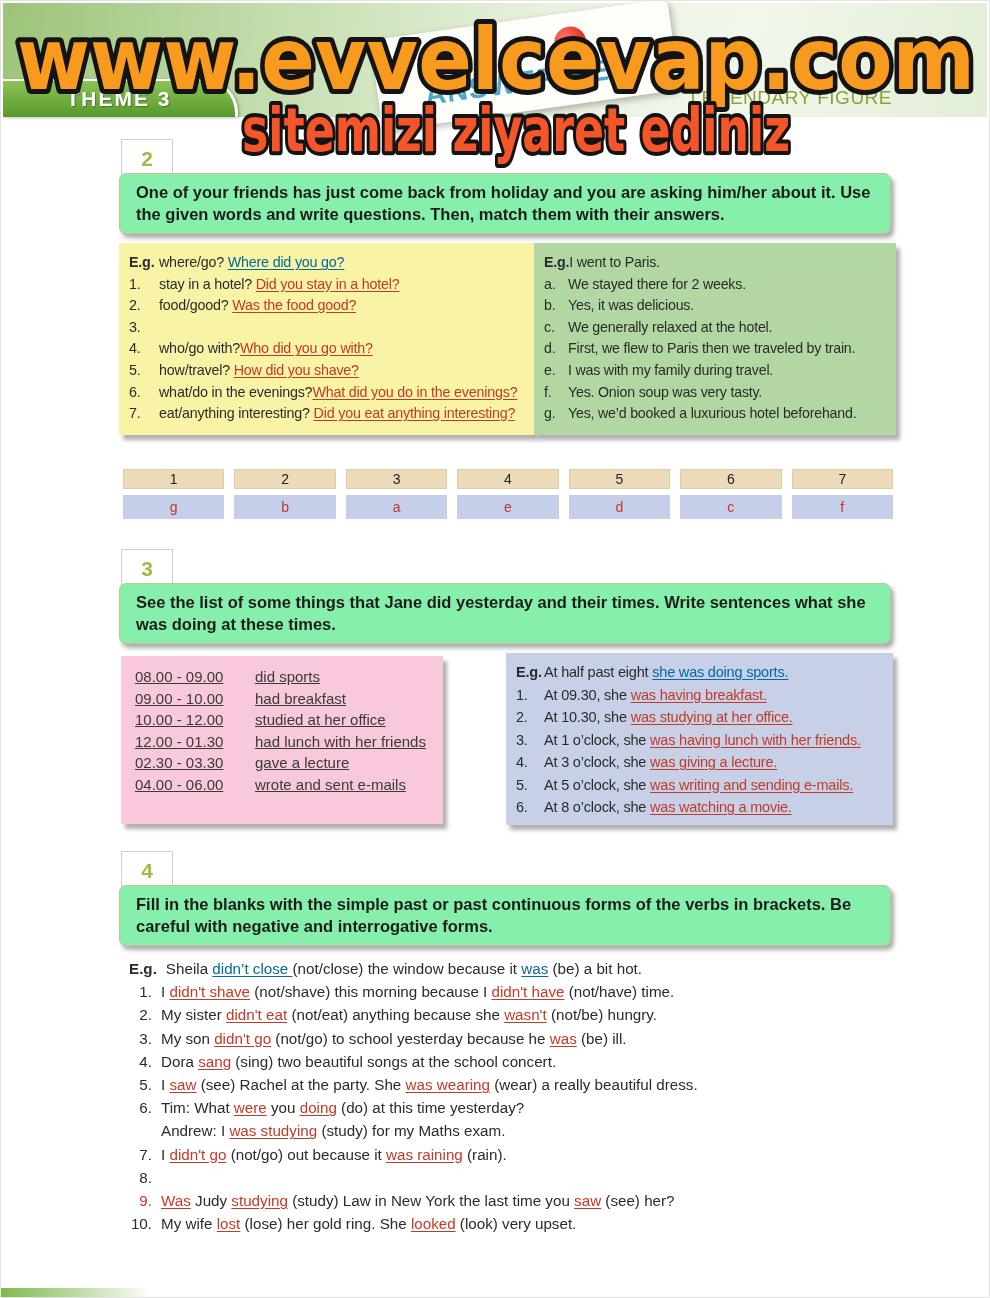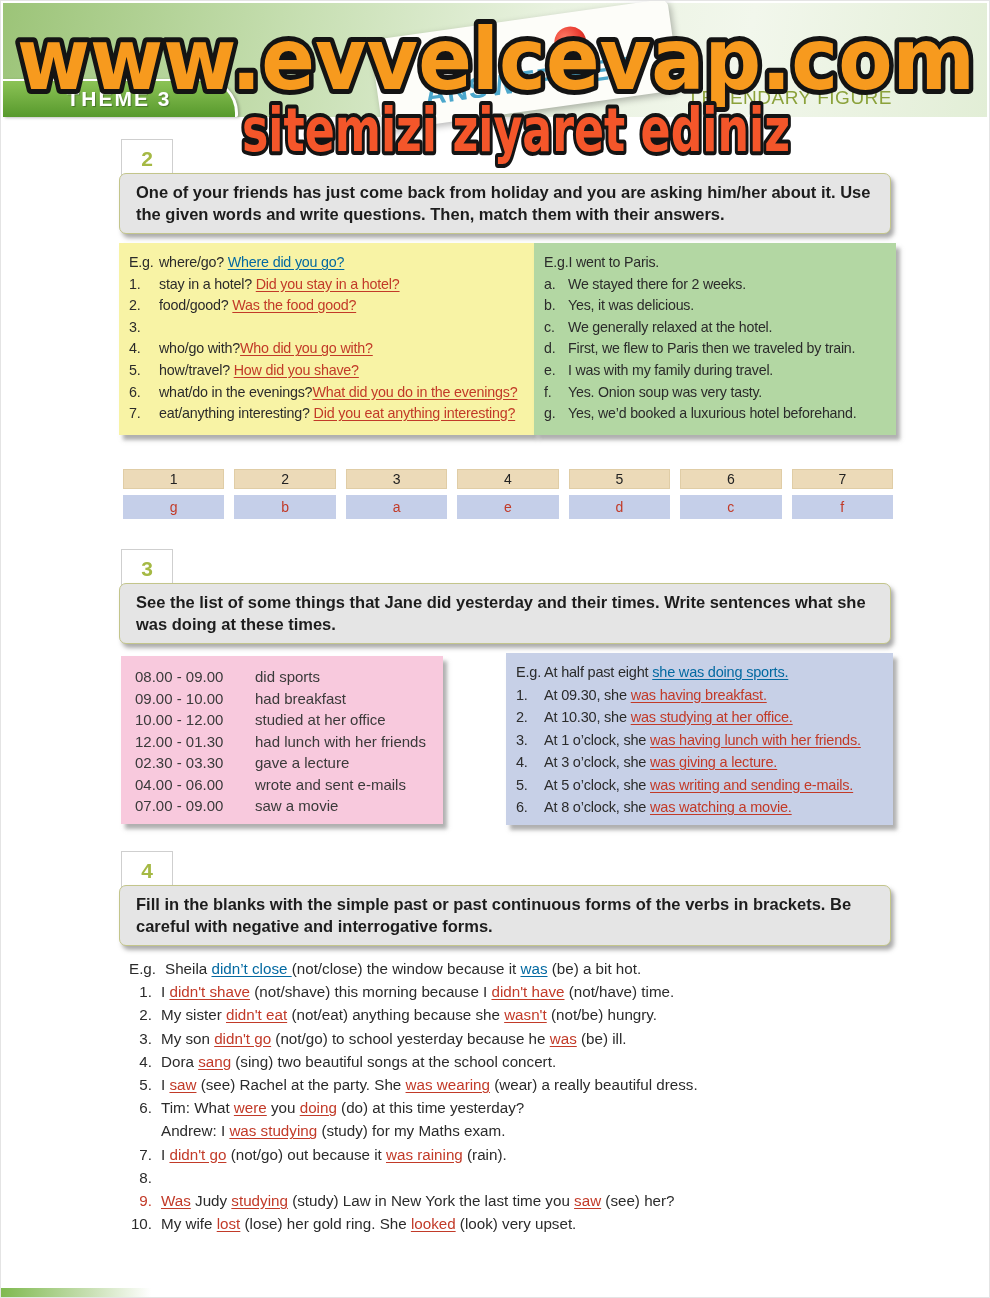--- a/index.html
+++ b/index.html
@@ -32,46 +32,46 @@
   .wm{position:absolute;left:0;pointer-events:none;z-index:60;}
   .wm1t{font-family:"DejaVu Sans","Liberation Sans",sans-serif;font-weight:bold;font-size:86px;
     fill:var(--c-wm1);stroke:#141414;stroke-width:10px;stroke-linejoin:round;paint-order:stroke fill;}
   .wm2t{font-family:"DejaVu Sans","Liberation Sans",sans-serif;font-weight:bold;font-size:60px;
     fill:var(--c-wm2);stroke:#141414;stroke-width:8px;stroke-linejoin:round;paint-order:stroke fill;}
 
   
   .badge{position:absolute;width:52px;height:40px;background:#fff;border:1px solid #cfcfcf;
     display:flex;align-items:center;justify-content:center;z-index:2;}
   .badge span{color:var(--c-olive);font-weight:bold;font-size:21px;}
-  .instr{position:absolute;left:118px;width:772px;background:#e5e5e5;border:1px solid #c3c58b;
+  .instr{position:absolute;left:118px;width:772px;background:#86efac;border:1px solid #c3c58b;
     border-radius:7px;box-shadow:3px 4px 4px rgba(90,90,90,.5);padding:8px 16px;
     font-weight:bold;font-size:16.5px;line-height:21.5px;color:#1d1d1d;z-index:3;}
 
   
   .cbox{position:absolute;box-shadow:4px 5px 4px rgba(110,110,110,.55);}
   .q-box{left:118px;top:242px;width:415px;height:192px;background:#f8f3a5;padding:9px 10px;
     font-size:14.3px;letter-spacing:-.2px;line-height:21.6px;overflow:hidden;}
   .a-box{left:533px;top:242px;width:362px;height:192px;background:#b3d7a3;padding:9px 10px;
     font-size:14.2px;letter-spacing:-.2px;line-height:21.6px;overflow:hidden;}
   .sched-box{left:120px;top:655px;width:322px;height:168px;background:#f8c9dd;padding:10px 14px;
     font-size:15px;line-height:21.5px;color:#3a3a3a;overflow:hidden;}
   .sent-box{left:505px;top:652px;width:387px;height:172px;background:#c7d0e7;padding:8px 10px;
     font-size:14.5px;letter-spacing:-.2px;line-height:22.5px;overflow:hidden;}
 
   .line{display:flex;white-space:nowrap;}
   .num{flex:0 0 30px;color:#2b2b2b;}
-  .num.eg{font-weight:normal;}
+  .num.eg{font-weight:bold;}
   .num.red{color:var(--c-red);}
   .a-box .num{flex:0 0 24px;}
   .sent-box .num{flex:0 0 28px;}
   .seg-p{color:#2b2b2b;}
   .seg-bu{color:#0369a1;text-decoration:underline;text-underline-offset:2px;}
   .seg-ru{color:var(--c-red);text-decoration:underline;text-underline-offset:2px;}
 
-  .sched-row{display:flex;}
+  .sched-row{display:flex;text-decoration:underline;}
   .sched-time{flex:0 0 120px;}
 
   
   .mtable{position:absolute;left:122px;width:770px;display:grid;grid-template-columns:repeat(7,1fr);gap:10px;}
   .mh{top:468px;}
   .mv{top:494px;}
   .mcell{height:20px;display:flex;align-items:center;justify-content:center;font-size:14px;}
   .mh .mcell{background:#ecdab8;border:1px solid #e0cda6;color:#222;}
   .mv .mcell{height:24px;background:#c5cfe9;color:var(--c-red);}
 
@@ -222,24 +222,20 @@
         <span class="sched-act">had lunch with her friends</span>
       </div>
       <div class="sched-row">
         <span class="sched-time">02.30 - 03.30</span>
         <span class="sched-act">gave a lecture</span>
       </div>
       <div class="sched-row">
         <span class="sched-time">04.00 - 06.00</span>
         <span class="sched-act">wrote and sent e-mails</span>
       </div>
-      <div class="sched-row">
-        <span class="sched-time">07.00 - 09.00</span>
-        <span class="sched-act">saw a movie</span>
-      </div>
     </div>
   <div class="cbox sent-box" id="ex3-sentences">
       <div class="line">
         <span class="num eg">E.g.</span>
         <span><span class="seg-p">At half past eight </span><span class="seg-bu">she was doing sports.</span></span>
       </div>
       <div class="line">
         <span class="num">1.</span>
         <span><span class="seg-p">At 09.30, she </span><span class="seg-ru">was having breakfast.</span></span>
       </div>

